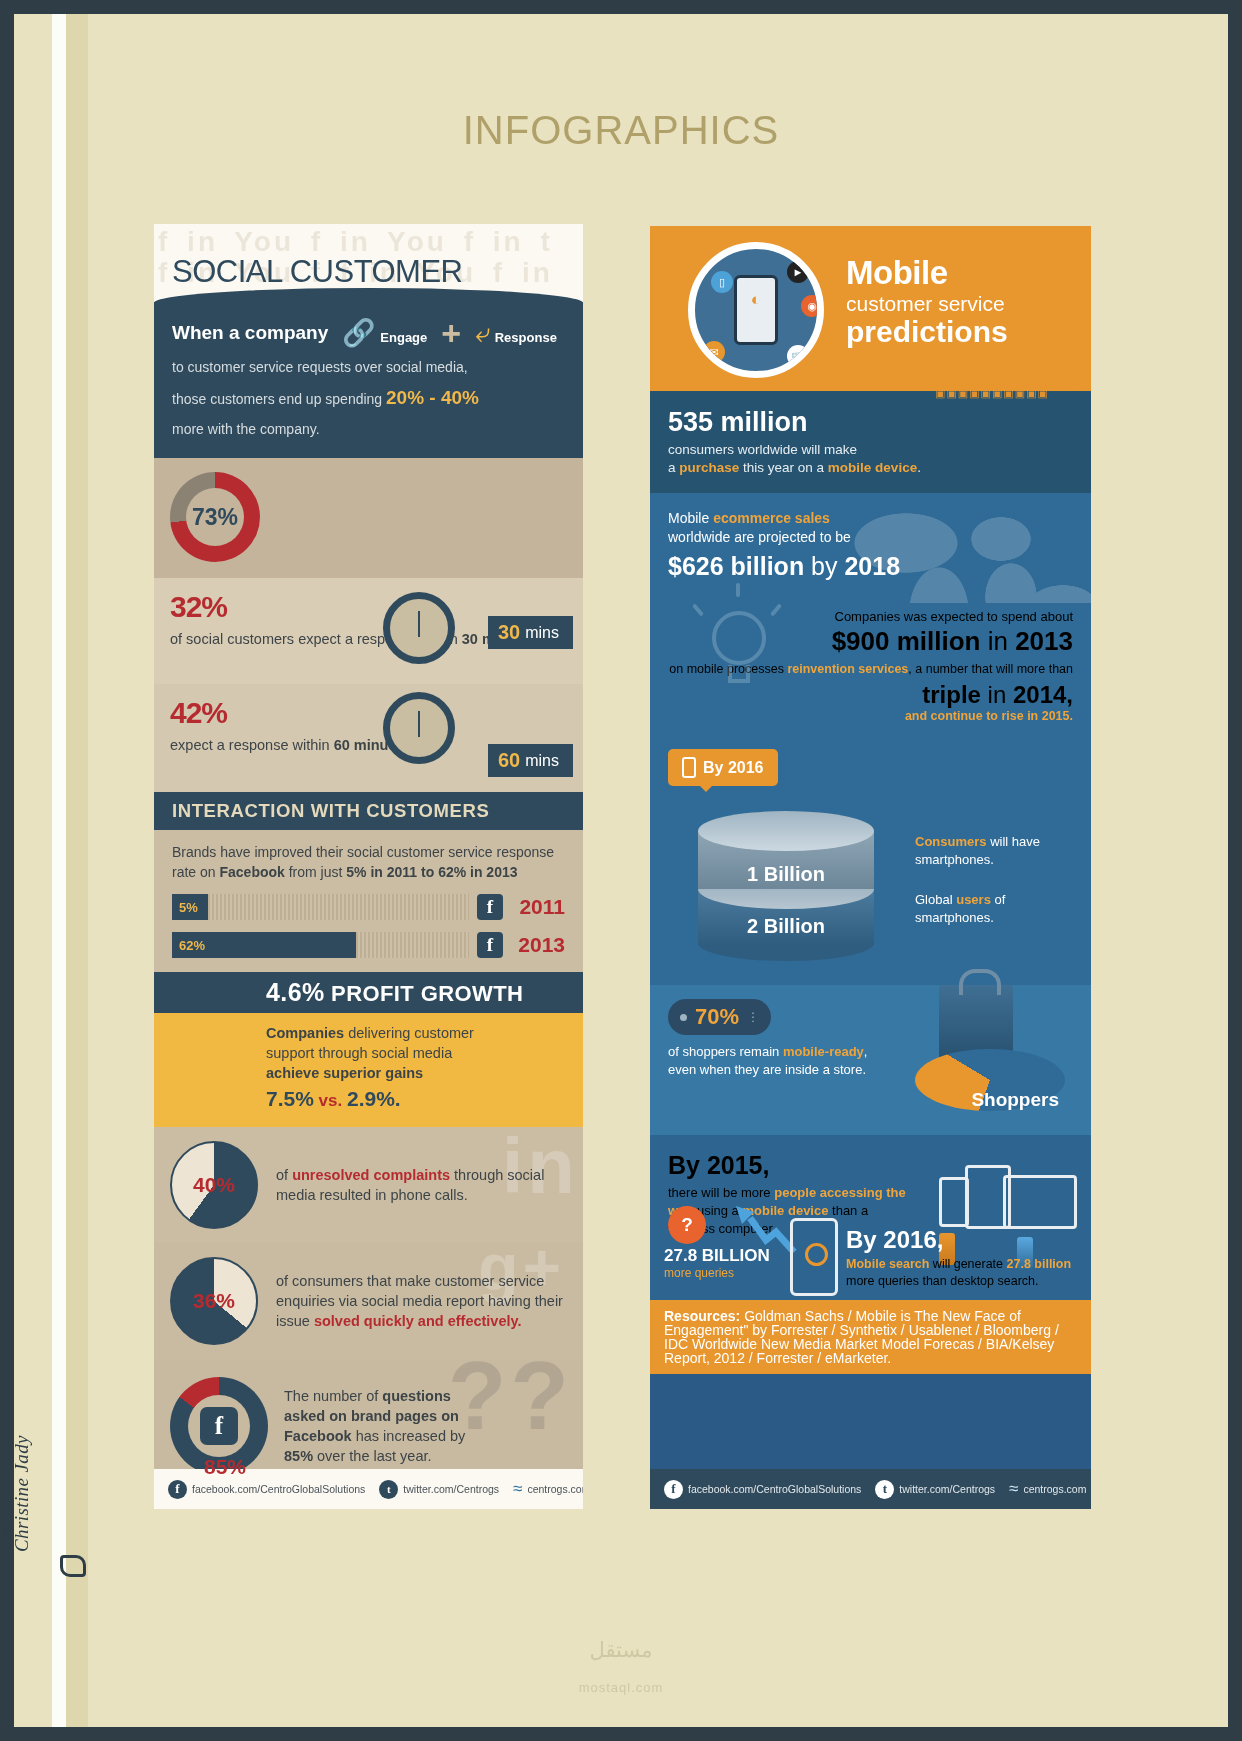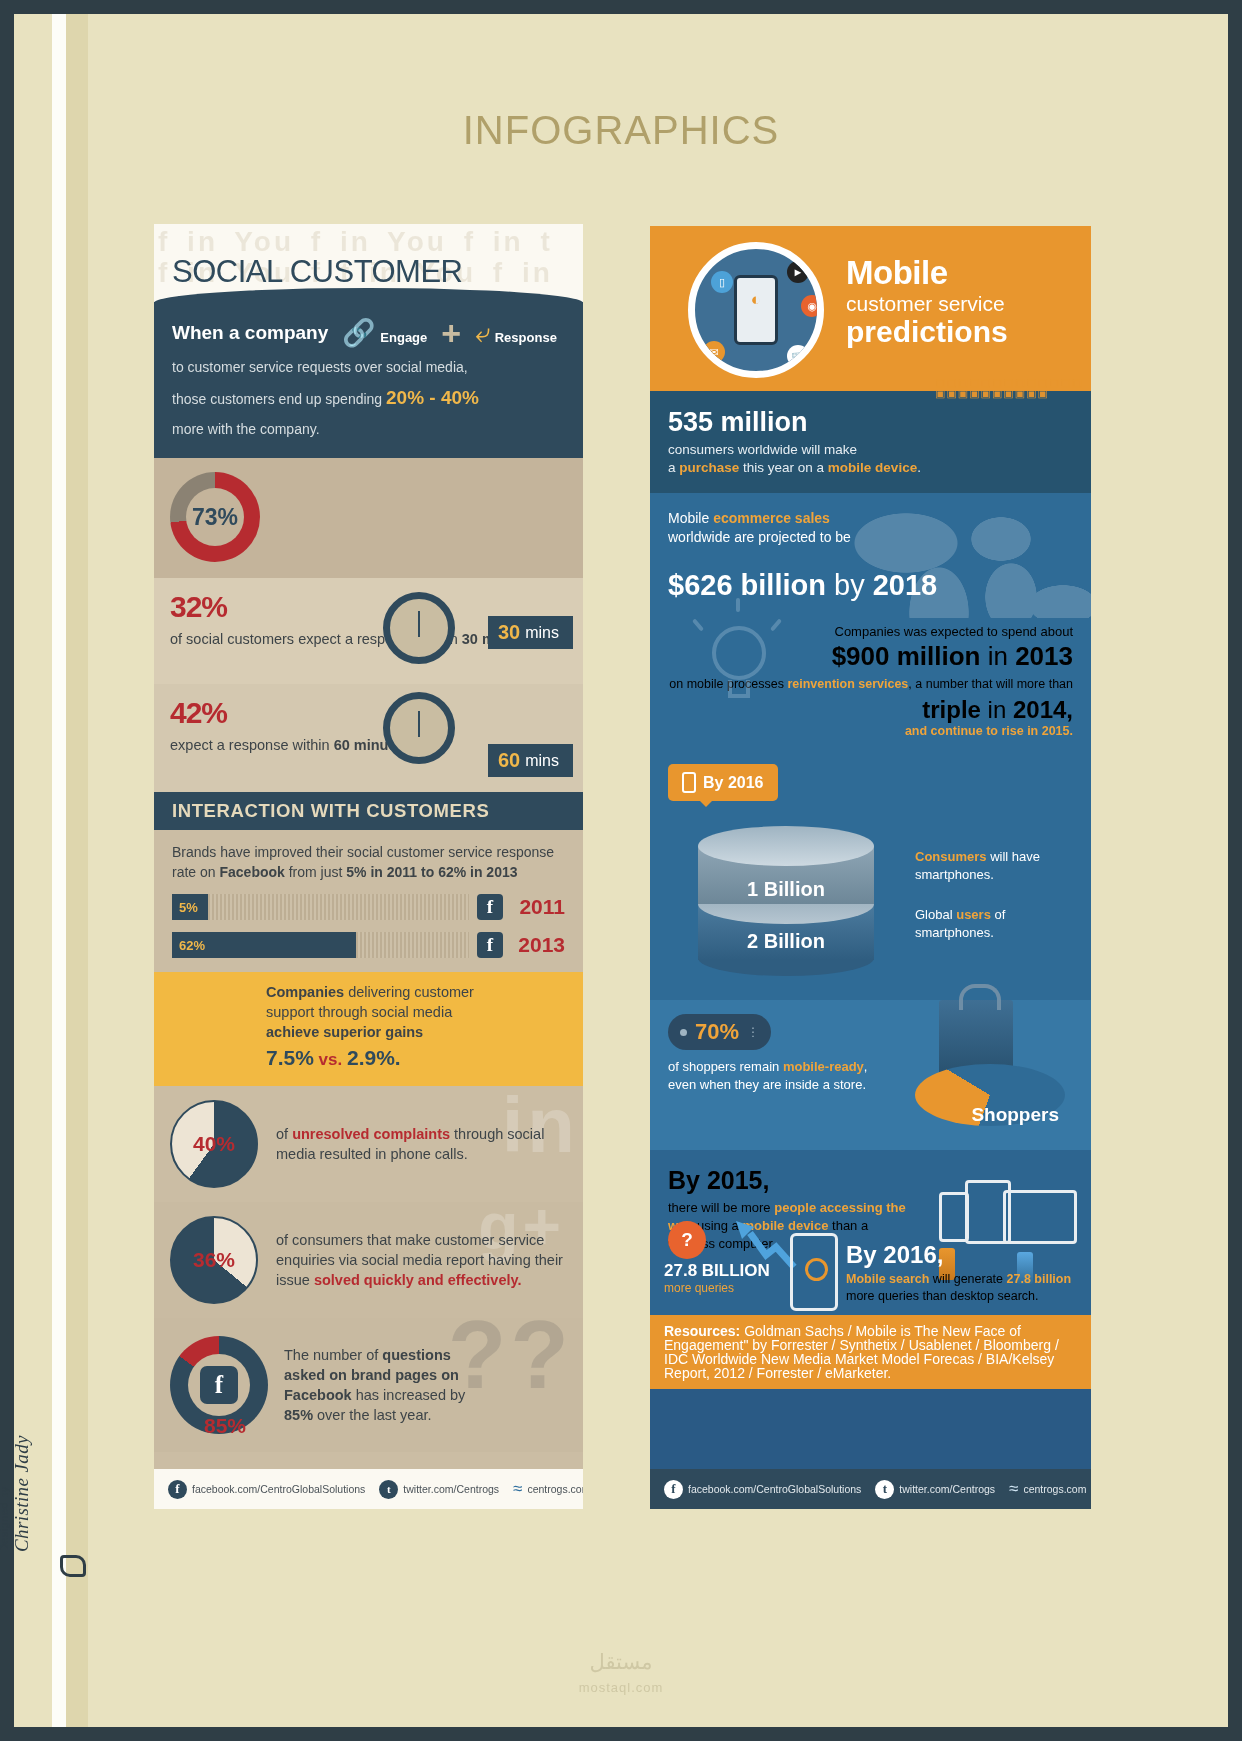--- a/index.html
+++ b/index.html
@@ -167,21 +167,21 @@
   .sec { position:relative; padding:16px 18px; color:#fff; }
   .sec-535 { background:#26536f; }
   .sec-535 .big { font-size:27px; font-weight:bold; }
   .sec-535 p { font-size:13.5px; line-height:18px; margin-top:3px; color:#e7eef3;}
   .orange { color:#f0a43a; font-weight:bold; }
   .cart-art { position:absolute; right:6px; top:-14px; width:150px; height:120px; opacity:.95;
       font-size:11px; line-height:11px; color:#e8962e; letter-spacing:1px; word-break:break-all;}
 
   .sec-626 { background:#2f6b96; min-height:110px; position:relative; overflow:hidden;}
   .sec-626 .lead { font-size:14px; line-height:19px; }
-  .sec-626 .big { font-size:29px; font-weight:bold; margin-top:22px; }
+  .sec-626 .big { font-size:25px; font-weight:bold; margin-top:5px; }
   .sec-626 .big .thin { font-weight:normal; }
   .map-art { position:absolute; right:-10px; top:8px; width:250px; height:160px; opacity:.18;
       background:
         radial-gradient(ellipse 52px 30px at 55px 42px,#fff 98%,transparent 100%),
         radial-gradient(ellipse 30px 46px at 88px 112px,#fff 98%,transparent 100%),
         radial-gradient(ellipse 30px 22px at 150px 38px,#fff 98%,transparent 100%),
         radial-gradient(ellipse 26px 34px at 160px 96px,#fff 98%,transparent 100%),
         radial-gradient(ellipse 34px 20px at 212px 104px,#fff 98%,transparent 100%);
   }
   .sec-900 { background:#2f6b96; padding:6px 18px 22px; text-align:right; position:relative;}
@@ -251,21 +251,21 @@
   .res { background:#e8962e; padding:9px 14px; font-size:14px; line-height:14px; color:#fff; }
   .res b { font-weight:bold; }
   .foot-r { background:#2f4a5c; height:40px; display:flex; align-items:center; gap:8px; padding:0 14px;
       position:absolute; left:0; right:0; bottom:0;}
   .foot-r .item{display:flex;align-items:center;gap:5px;font-size:10.5px;color:#e2e8ec;}
   .foot-r .cir{width:19px;height:19px;border-radius:50%;background:#fff;color:#2f4a5c;
       display:flex;align-items:center;justify-content:center;font:bold 13px "Liberation Serif",serif;}
 
   .watermark{position:absolute;left:0;right:0;bottom:32px;text-align:center;color:#cfc8a4;
       font-size:13px;letter-spacing:1px;}
-  .watermark .ar{font-size:21px;display:block;margin-bottom:6px;}
+  .watermark .ar{font-size:21px;display:block;margin-bottom:18px;}
 </style>
 </head>
 <body>
 
 <div class="page-frame">
   <div class="left-margin-white"></div>
   <div class="left-margin-strip"></div>
 
   <div class="sig-mark"></div>
   <div class="signature">
@@ -356,20 +356,23 @@
           <div class="bar-fill" style="width:62%">
               <span>62%</span>
             </div>
         </div>
         <div class="fb-sq">f</div>
         <div class="yr">2013</div>
       </div>
     </div>
 
     <div style="position:relative;">
+      <div class="profit-band">
+        <span class="pct">4.6%</span><span> PROFIT GROWTH</span>
+      </div>
       <div class="profit-body">
         <p><b>Companies</b><span> delivering customer</span><br><span>support through social media</span><br><b>achieve superior gains</b></p>
         <div class="vs"><span>7.5%</span><em> vs. </em><span>2.9%.</span></div>
       </div>
     </div>
 
     <div class="pie-row">
       <div class="wm">in</div>
       <div class="pie" style="background:conic-gradient(#2f4a5c 0 60%, #ede4d4 60% 100%);">
         <span>40%</span>

